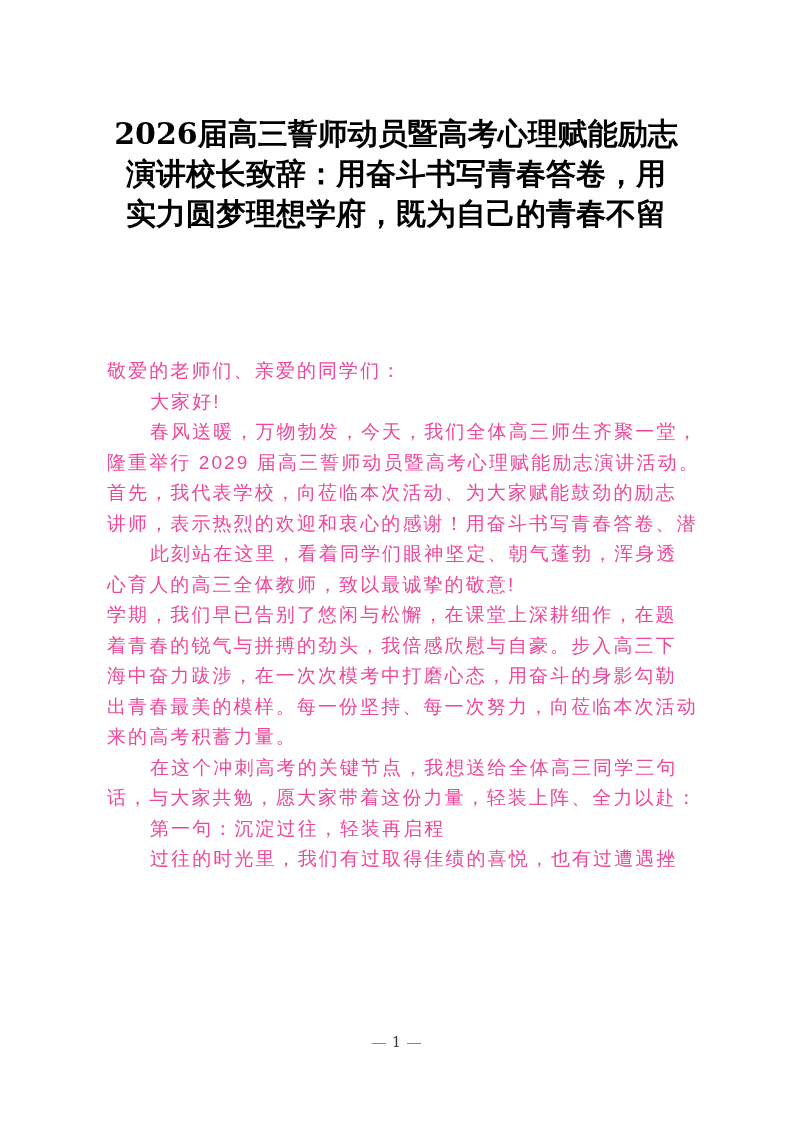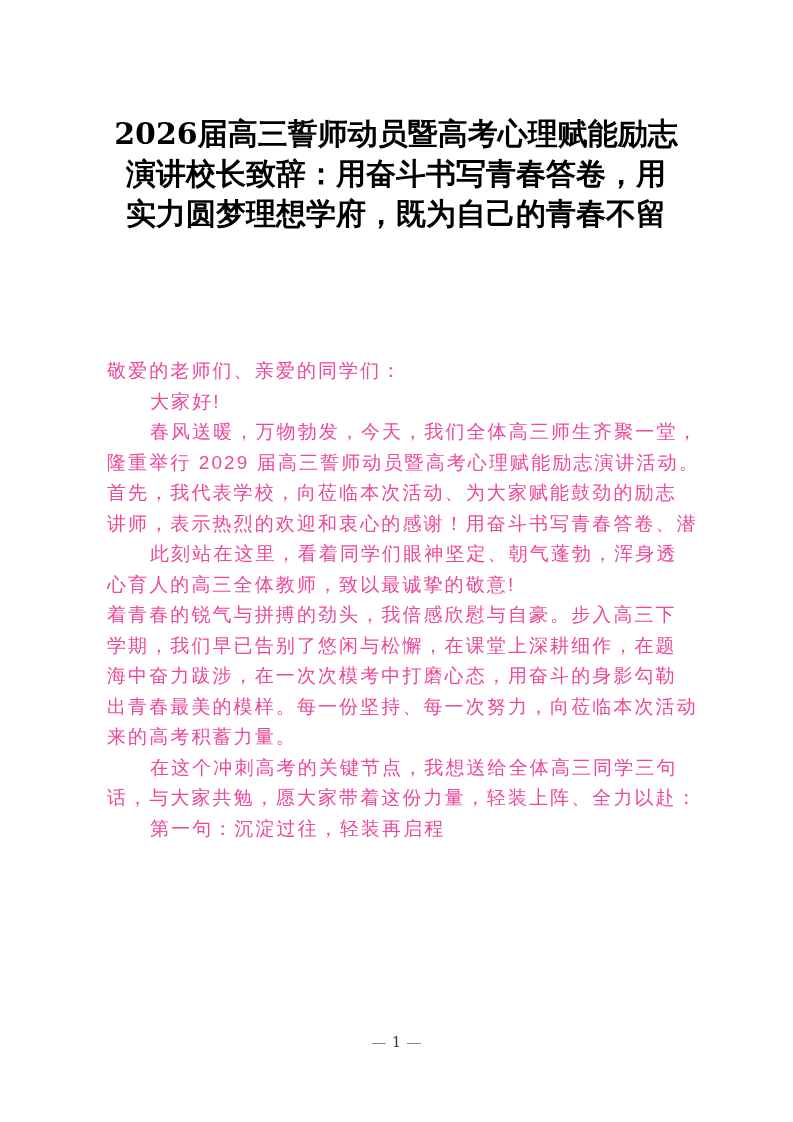--- a/index.html
+++ b/index.html
@@ -92,27 +92,28 @@
 
   <div class="body" id="body-text">
     <span class="line">敬爱的老师们、亲爱的同学们：</span>
     <span class="line indent">大家好!</span>
     <span class="line indent">春风送暖，万物勃发，今天，我们全体高三师生齐聚一堂，</span>
     <span class="line">隆重举行 2029 届高三誓师动员暨高考心理赋能励志演讲活动。</span>
     <span class="line">首先，我代表学校，向莅临本次活动、为大家赋能鼓劲的励志</span>
     <span class="line">讲师，表示热烈的欢迎和衷心的感谢！用奋斗书写青春答卷、潜</span>
     <span class="line indent">此刻站在这里，看着同学们眼神坚定、朝气蓬勃，浑身透</span>
     <span class="line">心育人的高三全体教师，致以最诚挚的敬意!</span>
+    <span class="line">学期，我们早已告别了悠闲与松懈，在课堂上深耕细作，在题</span>
     <span class="line">着青春的锐气与拼搏的劲头，我倍感欣慰与自豪。步入高三下</span>
-    <span class="line">学期，我们早已告别了悠闲与松懈，在课堂上深耕细作，在题</span>
     <span class="line">海中奋力跋涉，在一次次模考中打磨心态，用奋斗的身影勾勒</span>
     <span class="line">出青春最美的模样。每一份坚持、每一次努力，向莅临本次活动</span>
     <span class="line">来的高考积蓄力量。</span>
     <span class="line indent">在这个冲刺高考的关键节点，我想送给全体高三同学三句</span>
     <span class="line">话，与大家共勉，愿大家带着这份力量，轻装上阵、全力以赴：</span>
     <span class="line indent">第一句：沉淀过往，轻装再启程</span>
+    <span class="line indent">过往的时光里，我们有过取得佳绩的喜悦，也有过遭遇挫</span>
   </div>
 
   <div class="page-number">
     <span class="dash"></span><span>1</span><span class="dash"></span>
   </div>
 
 </div>
 
 </body></html>

